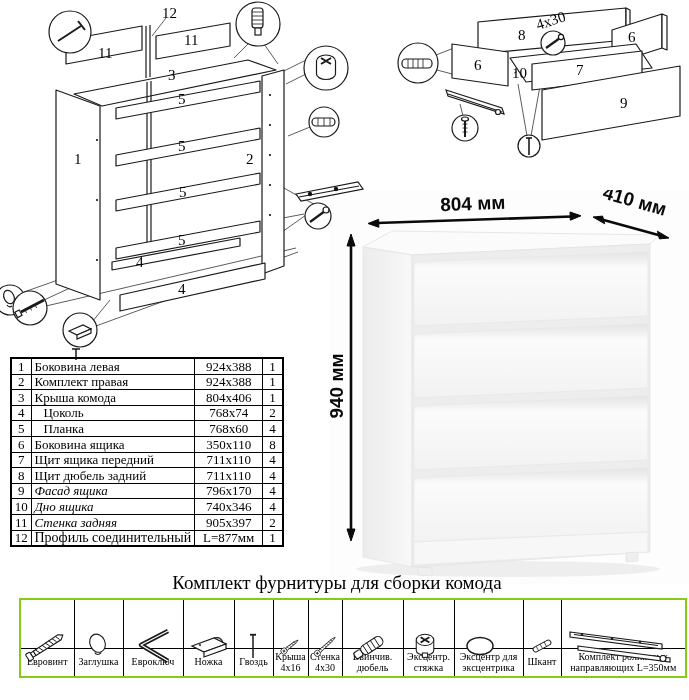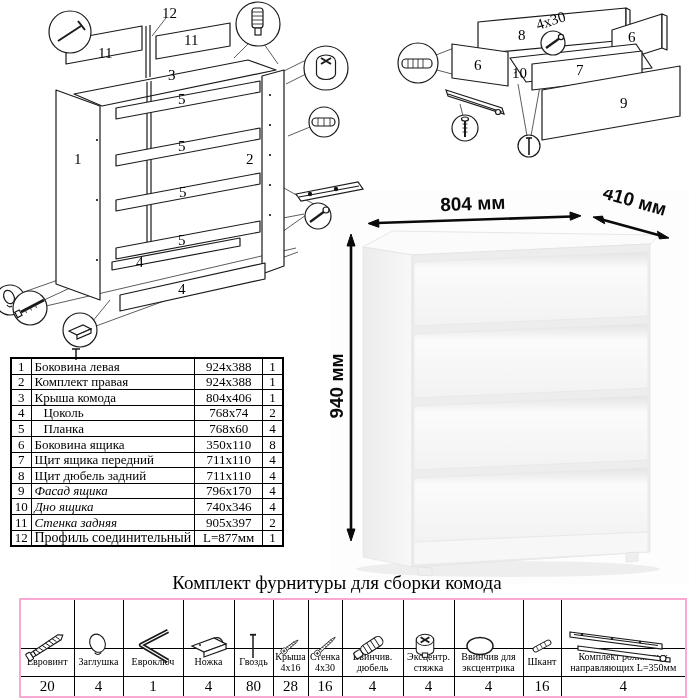--- a/index.html
+++ b/index.html
@@ -18,21 +18,21 @@
   table.parts{position:absolute;left:10px;top:357px;border-collapse:collapse;
               border:2px solid #000;font-size:13px;line-height:1.02;table-layout:fixed;}
   table.parts td{border:1px solid #000;height:14.6px;padding:0 3px;white-space:nowrap;overflow:hidden;}
   table.parts td.c{text-align:center;padding:0;}
   table.parts td.ind1{padding-left:12px;}
   table.parts td.ind2{font-style:italic;}
   table.parts td.small{font-size:14px;}
   
   .hw-title{position:absolute;top:572px;left:0;width:621px;padding-left:53px;box-sizing:border-box;
             text-align:center;font:19px "Liberation Serif",serif;}
-  table.hw{position:absolute;left:19px;top:598px;border-collapse:collapse;border:2px solid #f9a8d4;
+  table.hw{position:absolute;left:19px;top:598px;border-collapse:collapse;border:2px solid #84cc16;
            table-layout:fixed;}
   table.hw td{border:1px solid #000;text-align:center;vertical-align:middle;padding:0;overflow:hidden;}
   table.hw tr.ic td{height:48px;}
   table.hw tr.nm td{height:27px;font-size:10px;line-height:1.05;padding:0 1px;}
   table.hw tr.qt td{height:19px;font-size:15px;}
   .hwicon{display:block;margin:0 auto;}
 </style>
 </head>
 <body>
 
@@ -469,34 +469,20 @@
       <tr class="nm">
         <td>Евровинт</td>
         <td>Заглушка</td>
         <td>Евроключ</td>
         <td>Ножка</td>
         <td>Гвоздь</td>
         <td>Крыша 4x16</td>
         <td>Стенка 4x30</td>
         <td>Ввинчив. дюбель</td>
         <td>Эксцентр. стяжка</td>
-        <td>Ввинчив для эксцентрика</td>
+        <td>Эксцентр для эксцентрика</td>
         <td>Шкант</td>
         <td>Комплект роликовых направляющих L=350мм</td>
       </tr>
-      <tr class="qt">
-        <td>20</td>
-        <td>4</td>
-        <td>1</td>
-        <td>4</td>
-        <td>80</td>
-        <td>28</td>
-        <td>16</td>
-        <td>4</td>
-        <td>4</td>
-        <td>4</td>
-        <td>16</td>
-        <td>4</td>
-      </tr>
     </tbody>
   </table>
 
 </div>
 
 </body></html>

